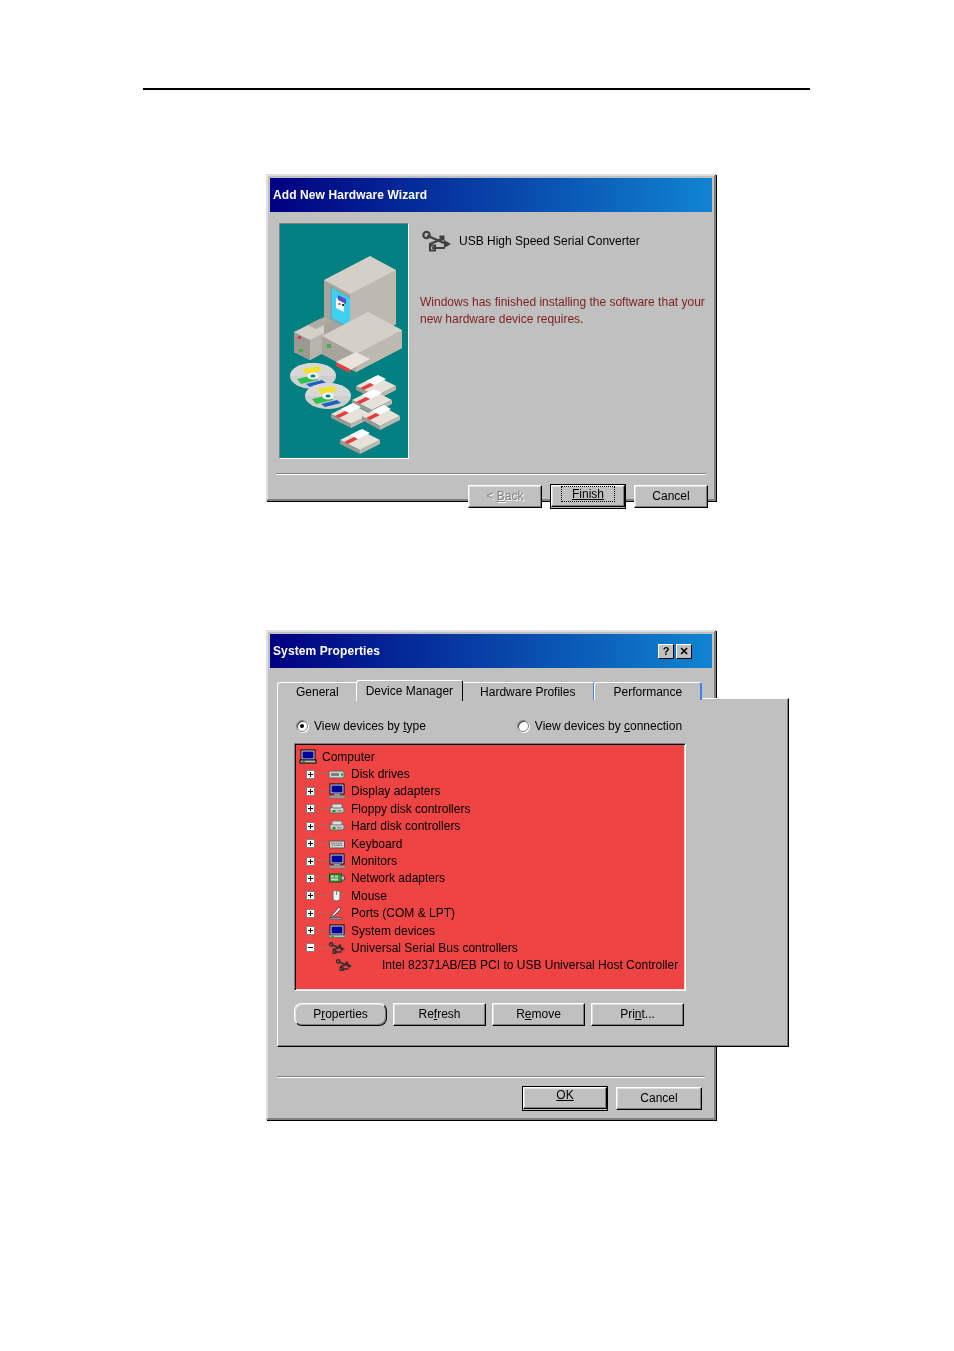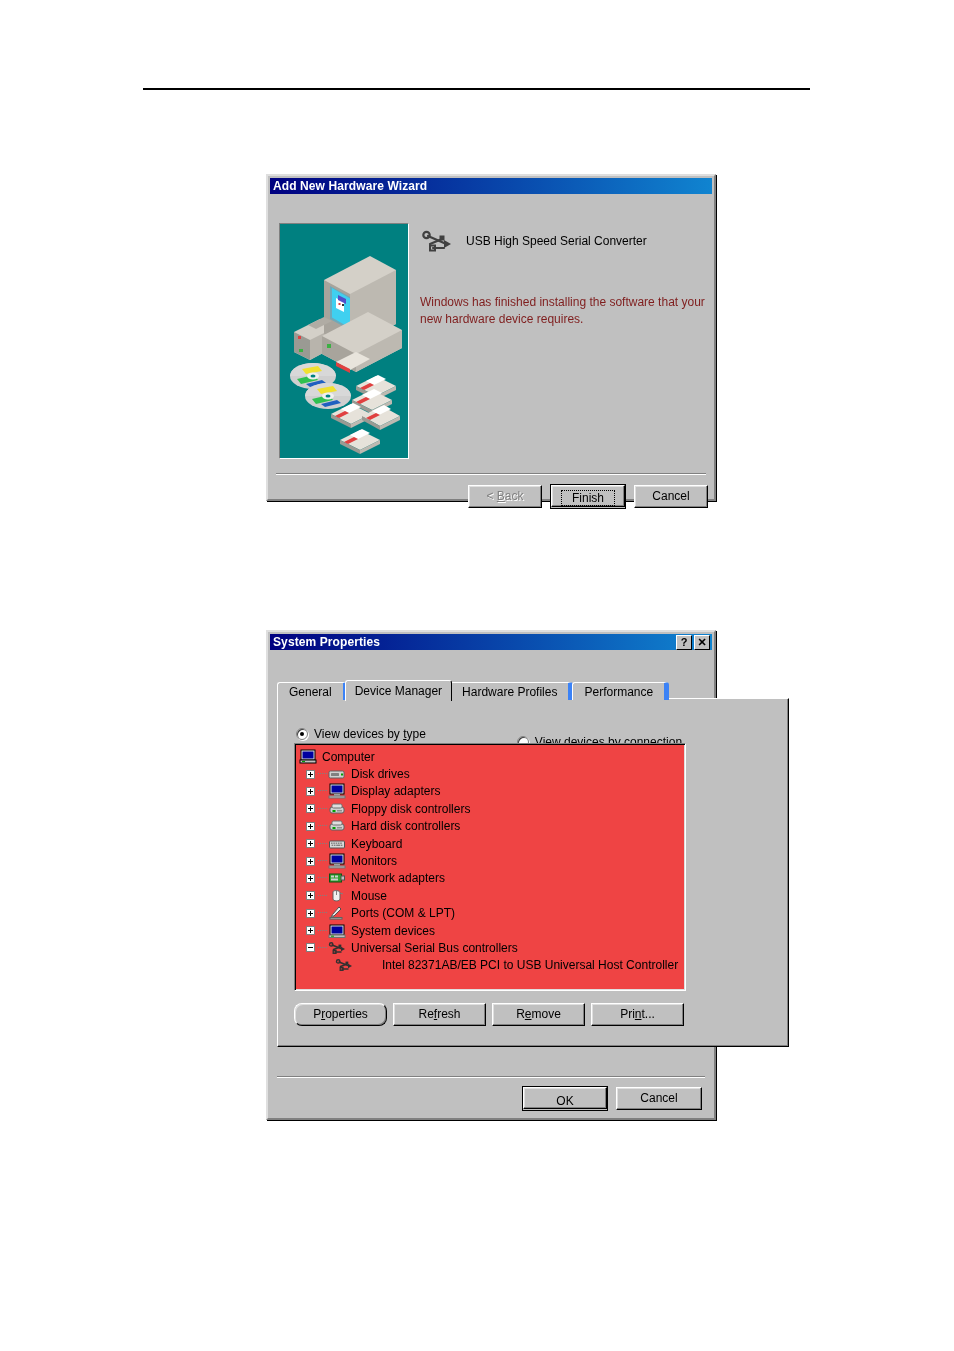--- a/index.html
+++ b/index.html
@@ -30,26 +30,26 @@
     position: absolute;
     background: #c0c0c0;
     border-top: 2px solid #dfdfdf;
     border-left: 2px solid #dfdfdf;
     border-right: 2px solid #808080;
     border-bottom: 2px solid #808080;
     box-sizing: border-box;
     box-shadow: 1px 1px 0 0 #000000;
   }
   .titlebar {
-    height: 16px;
+    height: 34px;
     margin: 2px 2px 0 2px;
     background: linear-gradient(to right, #000080 0%, #1084d0 100%);
     display: flex;
     align-items: center;
-    padding: 0 2px 0 3px;
+    padding: 0 20px 0 3px;
     box-sizing: border-box;
   }
   .titlebar-text {
     color: #ffffff;
     font-size: 12px;
     font-weight: bold;
     letter-spacing: 0.1px;
     white-space: nowrap;
     line-height: 1;
   }
@@ -100,22 +100,23 @@
   }
   .btn.default .inner {
     width: 100%;
     height: 100%;
     border: 1px solid #ffffff;
     border-right-color: #000000;
     border-bottom-color: #000000;
     box-shadow: inset -1px -1px 0 0 #808080, inset 1px 1px 0 0 #dfdfdf;
     box-sizing: border-box;
     display: flex;
-    align-items: flex-end;
+    align-items: flex-start;
     justify-content: center;
+    text-decoration: underline;
   }
   .btn.default .focus {
     border: 1px dotted #000000;
     padding: 1px 10px;
     line-height: 1;
   }
   .u { text-decoration: underline; }
 
   
   #wizard {
@@ -146,21 +147,21 @@
     position: absolute;
     left: 152px;
     top: 32px;
     display: flex;
     align-items: center;
   }
   .usb-icon { width: 34px; height: 26px; flex: 0 0 auto; }
   .wiz-device-name {
     font-size: 12px;
     color: #000000;
-    margin-left: 12px;
+    margin-left: 5px;
     white-space: nowrap;
   }
   .wiz-msg {
     position: absolute;
     left: 152px;
     top: 98px;
     width: 288px;
     font-size: 12px;
     color: #7f1d1d;
     line-height: 17px;
@@ -193,26 +194,26 @@
     position: absolute;
     left: 9px;
     top: 28px;
     height: 20px;
     display: flex;
     align-items: flex-end;
     z-index: 3;
   }
   .tab {
     height: 18px;
-    padding: 0 11px;
+    padding: 0 18px;
     margin-right: -1px;
     background: #c0c0c0;
     border-top: 1px solid #ffffff;
     border-left: 1px solid #ffffff;
-    border-right: 5px solid #3b82f6;
+    border-right: 2px solid #3b82f6;
     border-bottom: none;
     border-radius: 3px 3px 0 0;
     box-sizing: border-box;
     font-size: 12px;
     color: #000000;
     display: flex;
     align-items: center;
     line-height: 1;
   }
   .tab.active {
@@ -241,21 +242,21 @@
   .radio-row {
     position: absolute;
     left: 18px;
     top: 20px;
     right: 10px;
     display: flex;
     font-size: 12px;
     color: #000000;
   }
   .radio-item { display: flex; align-items: center; }
-  .radio-item.second { margin-left: 91px; margin-top: 16px; }
+  .radio-item.second { margin-left: 91px; }
   .radio {
     width: 12px;
     height: 12px;
     border-radius: 50%;
     background: #ffffff;
     border: 1px solid #808080;
     box-shadow: inset 1px 1px 0 0 #404040, 1px 1px 0 0 #ffffff;
     box-sizing: border-box;
     margin-right: 6px;
     position: relative;

